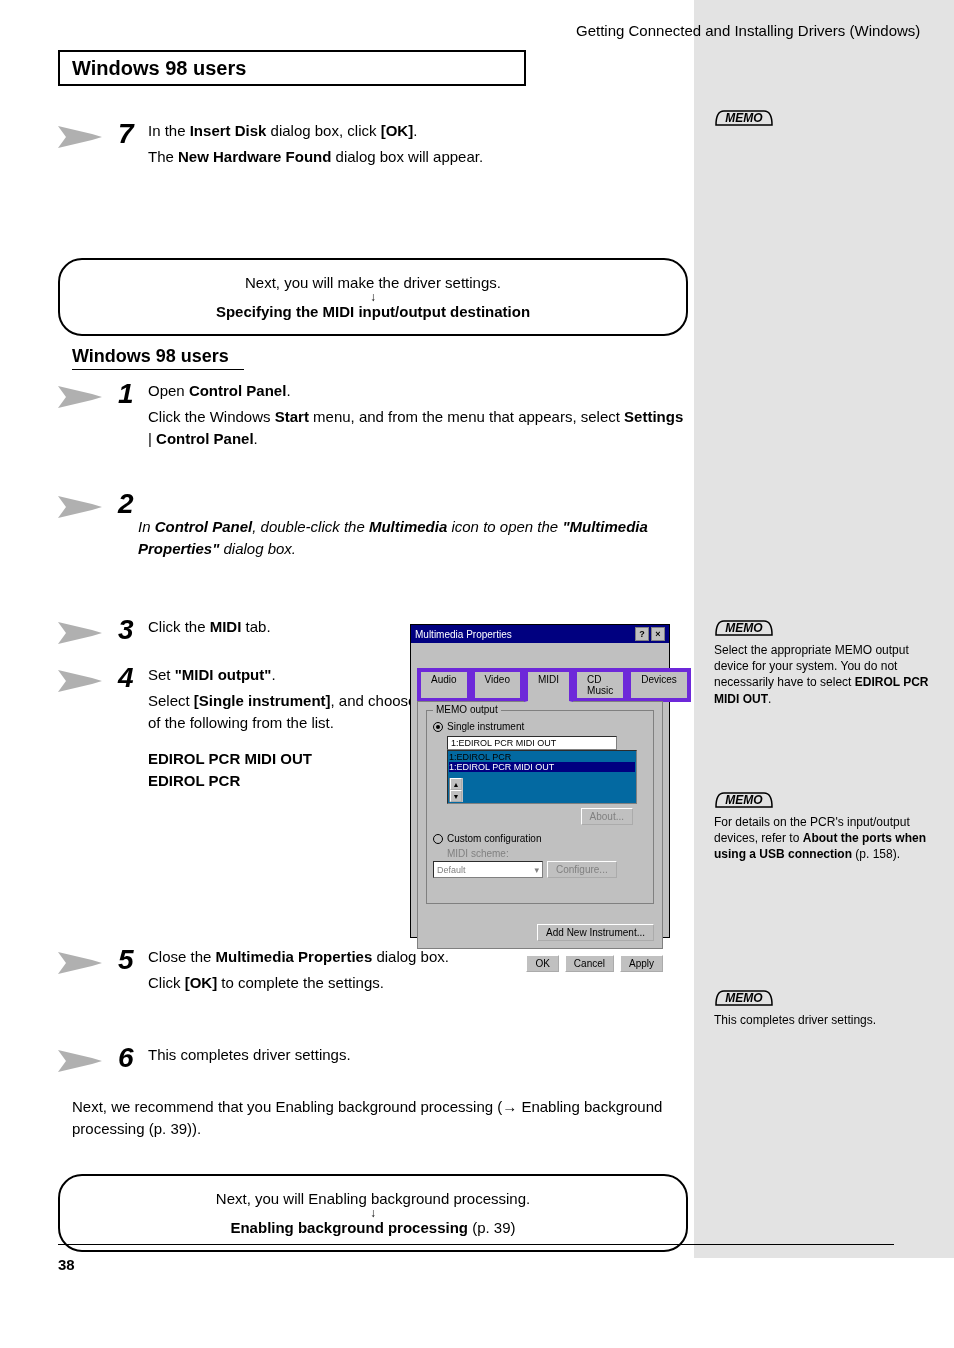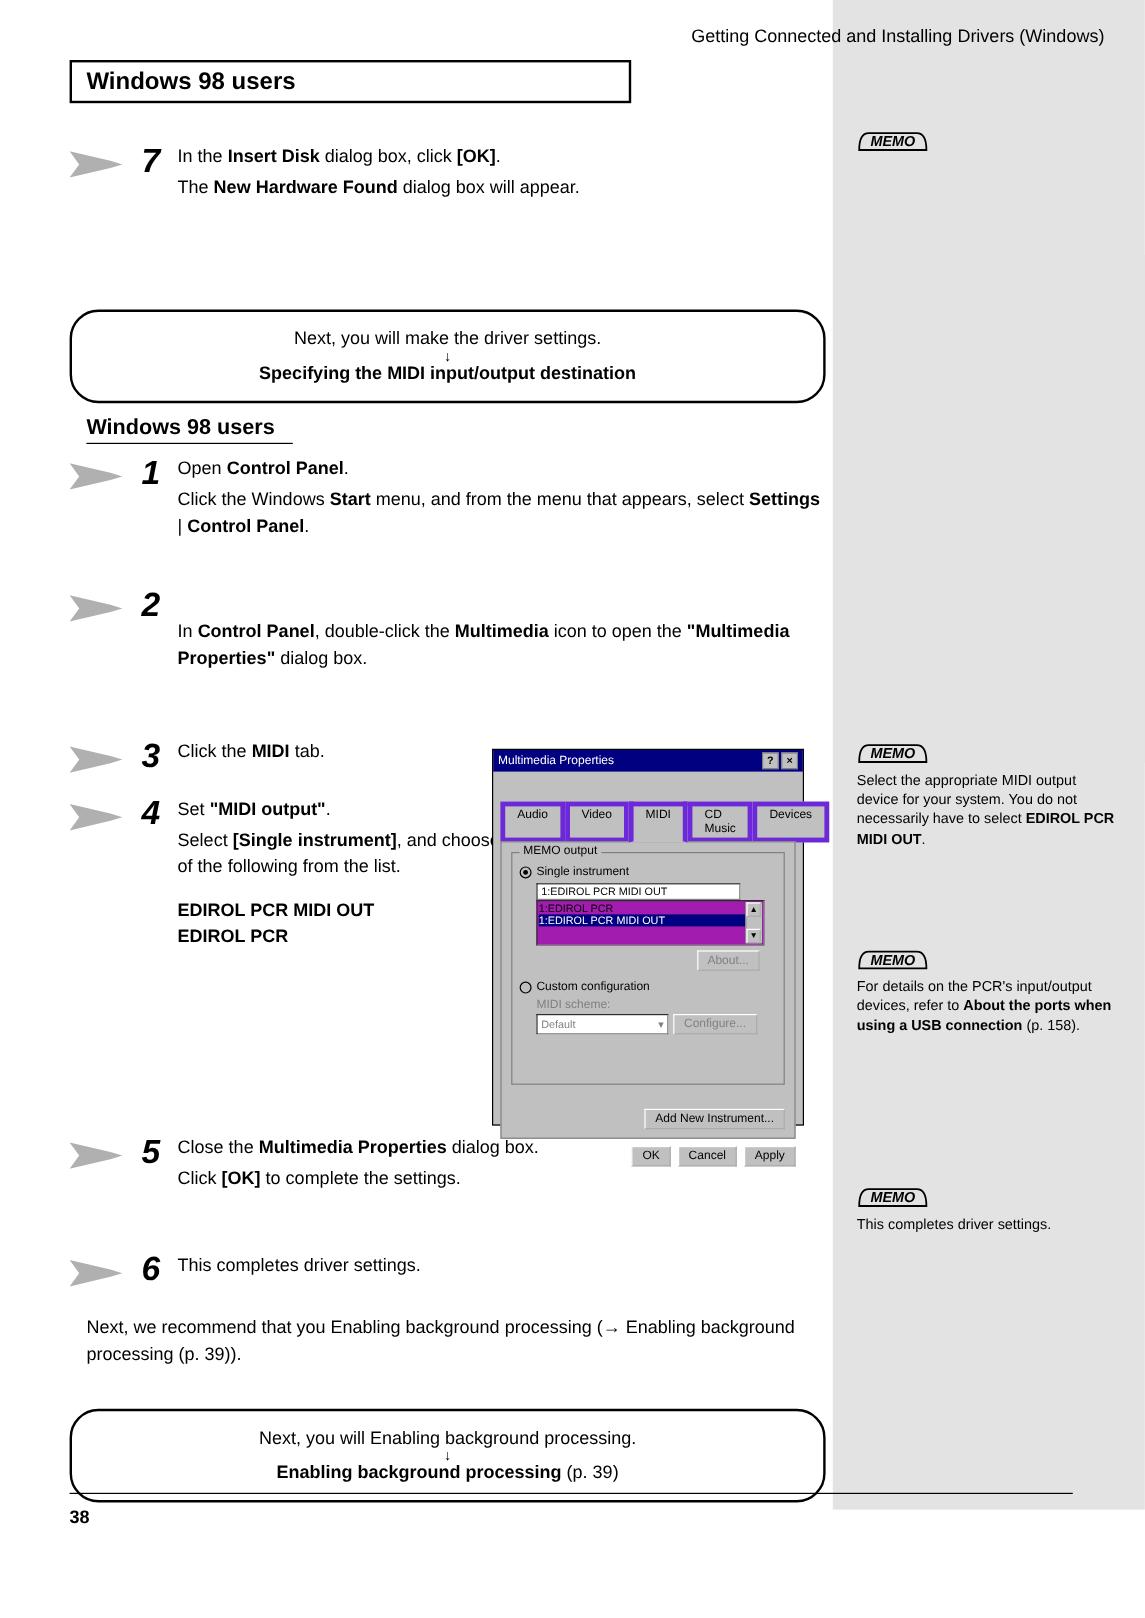--- a/index.html
+++ b/index.html
@@ -30,30 +30,30 @@
     .ss-tabs { display: flex; padding: 4px 6px 0 6px; font-size: 10px; }
     .ss-tab { padding: 2px 10px; border: 4px solid #6d28d9; background: #c0c0c0; position: relative; top: 1px; margin-top: 20px; }
     .ss-tab.active { background: #c0c0c0; border-bottom: 1px solid #c0c0c0; z-index: 2; font-weight: normal; }
     .ss-panel { margin: 0 6px 6px 6px; border: 1px solid #808080; height: 248px; padding: 8px; background: #c0c0c0; position: relative; }
     .ss-group { border: 1px solid #808080; padding: 6px; height: 194px; position: relative; }
     .ss-group-label { position: absolute; top: -7px; left: 6px; background: #c0c0c0; padding: 0 3px; font-size: 10px; }
     .ss-radio-row { display: flex; align-items: center; margin: 4px 0; gap: 4px; }
     .ss-radio { width: 10px; height: 10px; border: 1px solid #000; border-radius: 50%; display: inline-flex; align-items: center; justify-content: center; }
     .ss-radio.sel::after { content: ''; width: 4px; height: 4px; background: #000; border-radius: 50%; }
     .ss-field { background: #fff; border: 1px inset #808080; padding: 1px 3px; margin-left: 14px; width: 170px; font-size: 9px; }
-    .ss-list { background: #a21caf; border: 1px inset #808080; margin-left: 14px; width: 190px; height: 38px; font-size: 9px; padding: 1px; display: flex; }
+    .ss-list { background: #0369a1; border: 1px inset #808080; margin-left: 14px; width: 190px; height: 54px; font-size: 9px; padding: 1px; display: flex; flex-direction: column; }
     .ss-list-items { flex: 1; }
     .ss-list-item.sel { background: #000080; color: #fff; }
     .ss-scroll { width: 14px; background: #c0c0c0; border-left: 1px solid #808080; display: flex; flex-direction: column; justify-content: space-between; }
     .ss-scroll-btn { width: 12px; height: 12px; background: #c0c0c0; border: 1px outset #fff; font-size: 7px; display: flex; align-items: center; justify-content: center; }
     .ss-btn { background: #c0c0c0; border: 1px outset #fff; padding: 2px 8px; font-size: 10px; }
     .ss-btn.dis { color: #808080; }
     .ss-about-row { display: flex; justify-content: flex-end; margin: 4px 14px 8px 0; }
     .ss-sub { margin-left: 14px; font-size: 10px; color: #808080; }
-    .ss-dd { display: flex; gap: 4px; margin-top: 2px; margin-left: 14px; }
+    .ss-dd { display: flex; gap: 4px; margin-top: 2px; }
     .ss-dd-field { background: #fff; border: 1px inset #808080; width: 110px; padding: 1px 3px; font-size: 9px; color: #808080; display: flex; justify-content: space-between; align-items: center; }
     .ss-add-row { display: flex; justify-content: flex-end; margin-top: 20px; align-items: center; }
     .ss-bottom { display: flex; justify-content: flex-end; gap: 6px; padding: 0 6px; }
     .footer-rule { position: absolute; left: 58px; width: 836px; border-top: 1px solid #000; }
     .page-num { position: absolute; font-size: 15px; font-weight: bold; }
     .footer-text { position: absolute; font-size: 15px; }
     .step3-4-wrap { width: 340px; }
     .proceed-text { margin-top: 18px; font-size: 15px; line-height: 1.45; }
   </style>
 </head>
@@ -111,21 +111,21 @@
   </div>
 
   <div class="step-row" style="position:absolute; left:58px; top:476px; width:630px;">
     <div class="arrow">
         <svg viewBox="0 0 44 26">
           <polygon points="0,2 34,10 44,13 34,16 0,24 8,13" fill="#b0b0b0"></polygon>
         </svg>
       </div>
     <div class="step-num">2</div>
   </div>
-  <div class="indent" style="position:absolute; left:58px; top:512px; width:540px;">
+  <div class="indent" style="position:absolute; left:48px; top:512px; width:540px;font-style:italic;">
     <span>In </span><b>Control Panel</b><span>, double-click the </span><b>Multimedia</b><span> icon to open the </span><b>"Multimedia Properties"</b><span> dialog box.</span>
   </div>
 
   <div class="step-row" style="position:absolute; left:58px; top:602px; width:340px;">
     <div class="arrow">
         <svg viewBox="0 0 44 26">
           <polygon points="0,2 34,10 44,13 34,16 0,24 8,13" fill="#b0b0b0"></polygon>
         </svg>
       </div>
     <div class="step-num">3</div>
@@ -203,21 +203,21 @@
   </div>
 
   <div class="memo" style="left:714px; top:614px;">
     <div class="memo-icon">
       <svg viewBox="0 0 60 24">
           <path d="M2,20 Q2,6 10,6 L50,6 Q58,6 58,20 Z" fill="none" stroke="#000" stroke-width="1.5"></path>
           <text x="30" y="17" font-size="12" font-weight="bold" text-anchor="middle" font-style="italic">MEMO</text>
         </svg>
     </div>
     <div class="memo-text">
-      <span>Select the appropriate MIDI output device for your system. You do not necessarily have to select </span><b>EDIROL PCR MIDI OUT</b><span>.</span>
+      <span>Select the appropriate MEMO output device for your system. You do not necessarily have to select </span><b>EDIROL PCR MIDI OUT</b><span>.</span>
     </div>
   </div>
 
   <div class="memo" style="left:714px; top:786px;">
     <div class="memo-icon">
       <svg viewBox="0 0 60 24">
           <path d="M2,20 Q2,6 10,6 L50,6 Q58,6 58,20 Z" fill="none" stroke="#000" stroke-width="1.5"></path>
           <text x="30" y="17" font-size="12" font-weight="bold" text-anchor="middle" font-style="italic">MEMO</text>
         </svg>
     </div>

